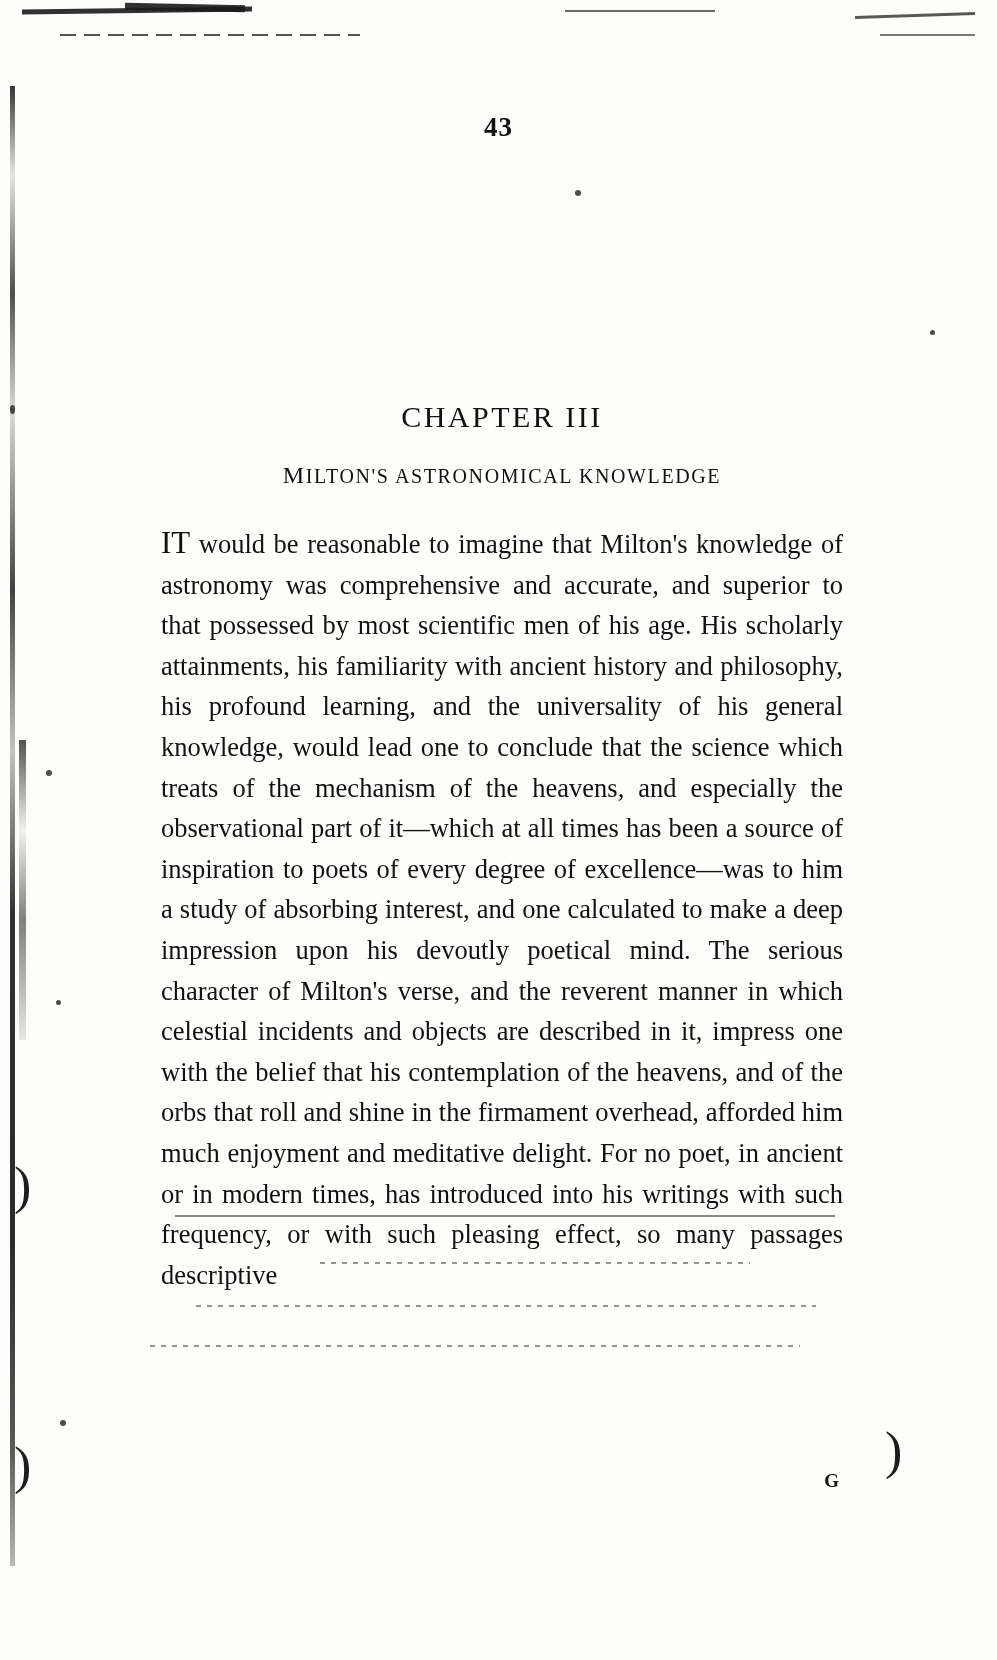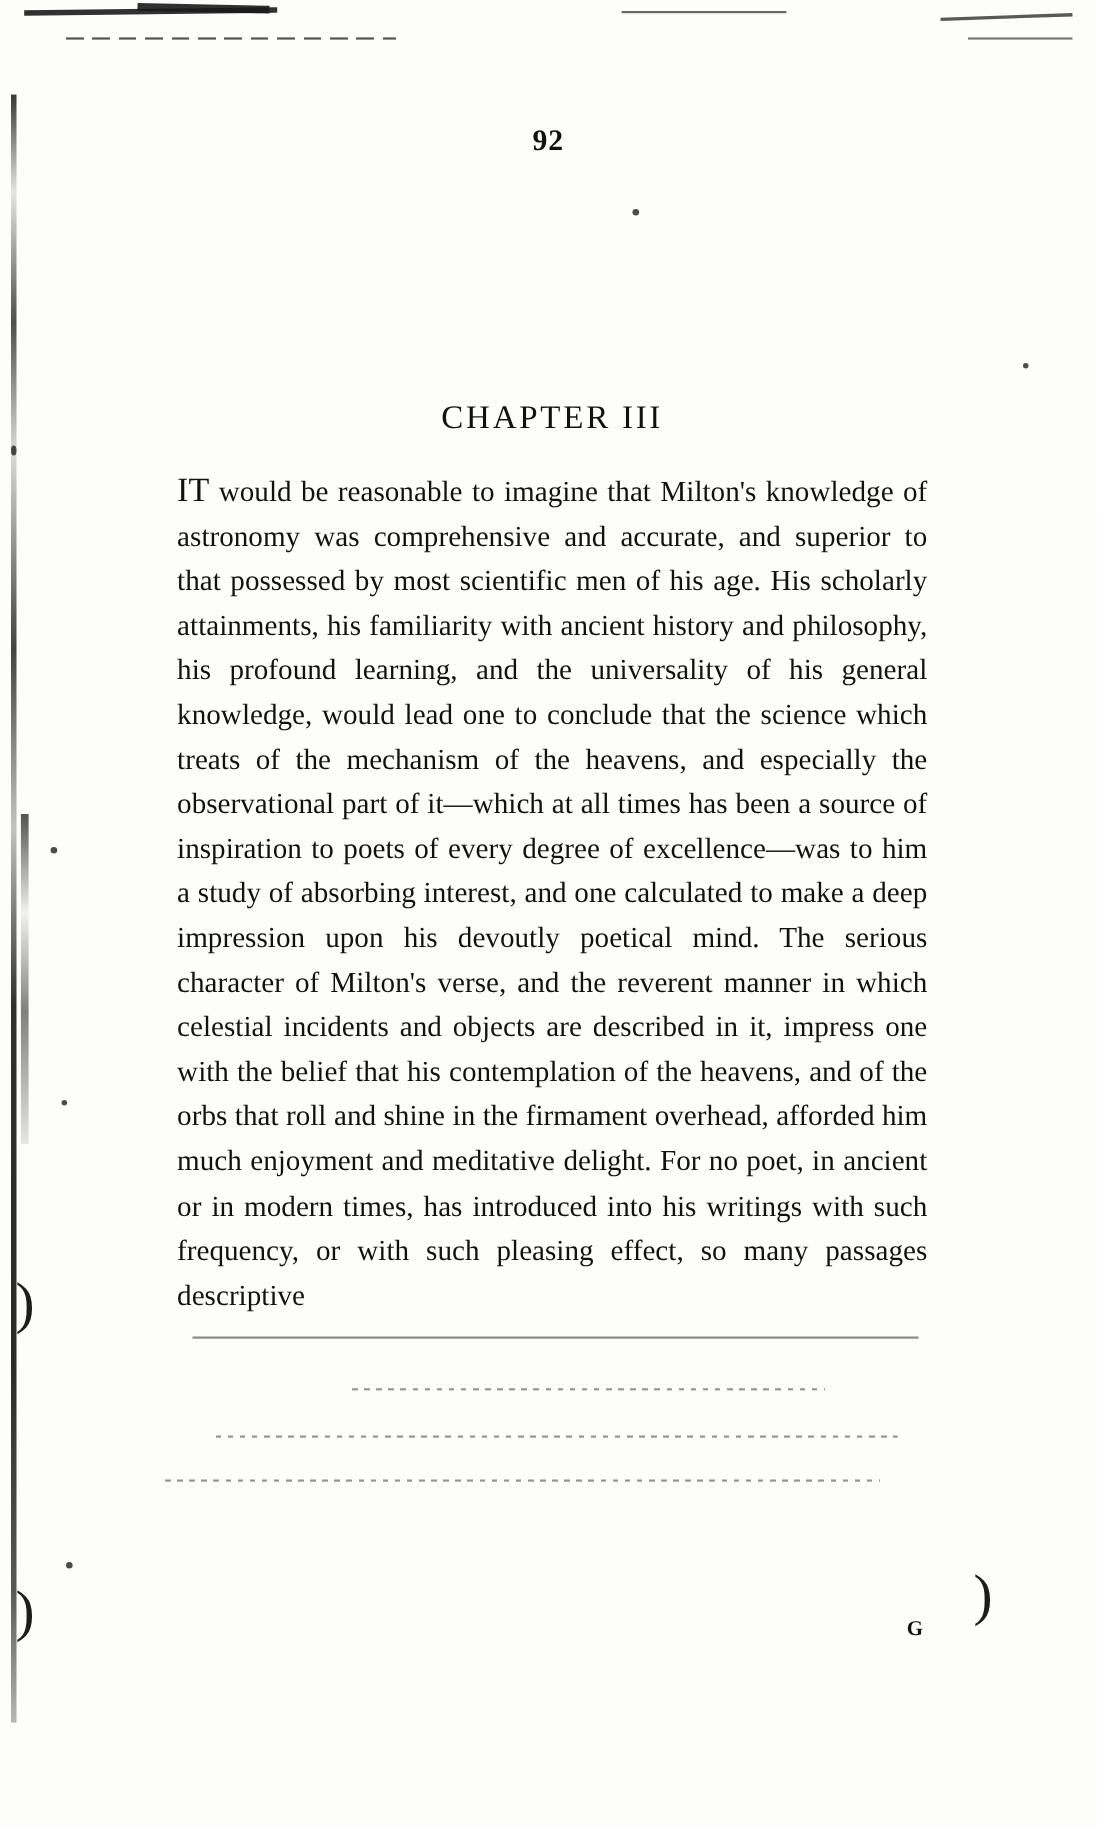--- a/index.html
+++ b/index.html
@@ -102,21 +102,21 @@
     left: 0;
     width: 997px;
     text-align: center;
     font-size: 27px;
     font-weight: bold;
     letter-spacing: 1px;
   }
   .content {
     position: absolute;
     left: 143px;
-    top: 363px;
+    top: 400px;
     width: 718px;
   }
   .chapter-title {
     text-align: center;
     font-size: 30px;
     letter-spacing: 2.5px;
     margin: 0 0 28px 0;
     font-weight: normal;
   }
   .chapter-subtitle {
@@ -183,24 +183,25 @@
   <div class="scan-dot" style="left:56px; top:1000px; width:5px; height:5px;"></div>
   <div class="scan-dot" style="left:60px; top:1420px; width:6px; height:6px;"></div>
   <div class="scan-dot" style="left:575px; top:190px; width:6px; height:6px;"></div>
   <div class="scan-dot" style="left:930px; top:330px; width:5px; height:5px;"></div>
   <div class="scan-dot" style="left:10px; top:405px; width:5px; height:9px;"></div>
 
   <div class="paren-mark" style="left:14px; top:1160px;">)</div>
   <div class="paren-mark" style="left:14px; top:1440px;">)</div>
   <div class="paren-mark" style="left:885px; top:1425px;">)</div>
 
-  <div class="folio">92</div>
+  <div class="folio">43</div>
 
   <div class="content">
     <h1 class="chapter-title">CHAPTER  III</h1>
+    <h2 class="chapter-subtitle"><span class="smallcap-lead">M</span><span>ILTON'S  ASTRONOMICAL  KNOWLEDGE</span></h2>
     <p class="body-text"><span class="dropin">IT</span><span> would be reasonable to imagine that Milton's knowledge of astronomy was comprehensive and accurate, and superior to that possessed by most scientific men of his age.  His scholarly attainments, his familiarity with ancient history and philosophy, his profound learning, and the universality of his general knowledge, would lead one to conclude that the science which treats of the mechanism of the heavens, and especially the observational part of it—which at all times has been a source of inspiration to poets of every degree of excellence—was to him a study of absorbing interest, and one calculated to make a deep impression upon his devoutly poetical mind.  The serious character of Milton's verse, and the reverent manner in which celestial incidents and objects are described in it, impress one with the belief that his contemplation of the heavens, and of the orbs that roll and shine in the firmament overhead, afforded him much enjoyment and meditative delight.  For no poet, in ancient or in modern times, has introduced into his writings with such frequency, or with such pleasing effect, so many passages descriptive</span></p>
   </div>
 
   <div class="smudge" style="left:175px; top:1215px; width:660px;"></div>
   <div class="smudge dotted" style="left:320px; top:1262px; width:430px;"></div>
   <div class="smudge dotted" style="left:196px; top:1305px; width:620px;"></div>
   <div class="smudge dotted" style="left:150px; top:1345px; width:650px;"></div>
 
   <div class="signature">G</div>
 </div>

